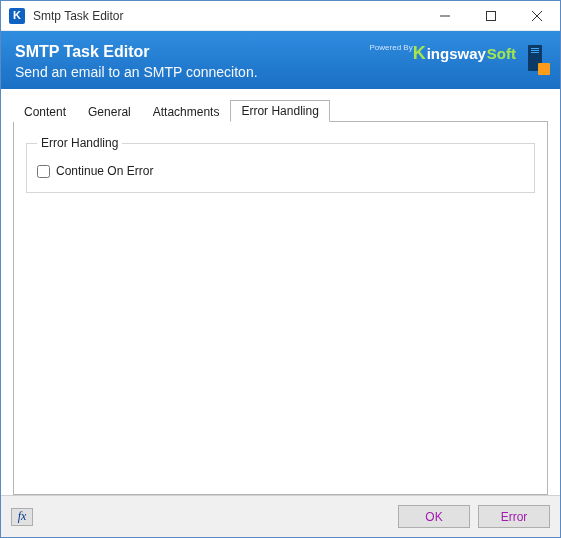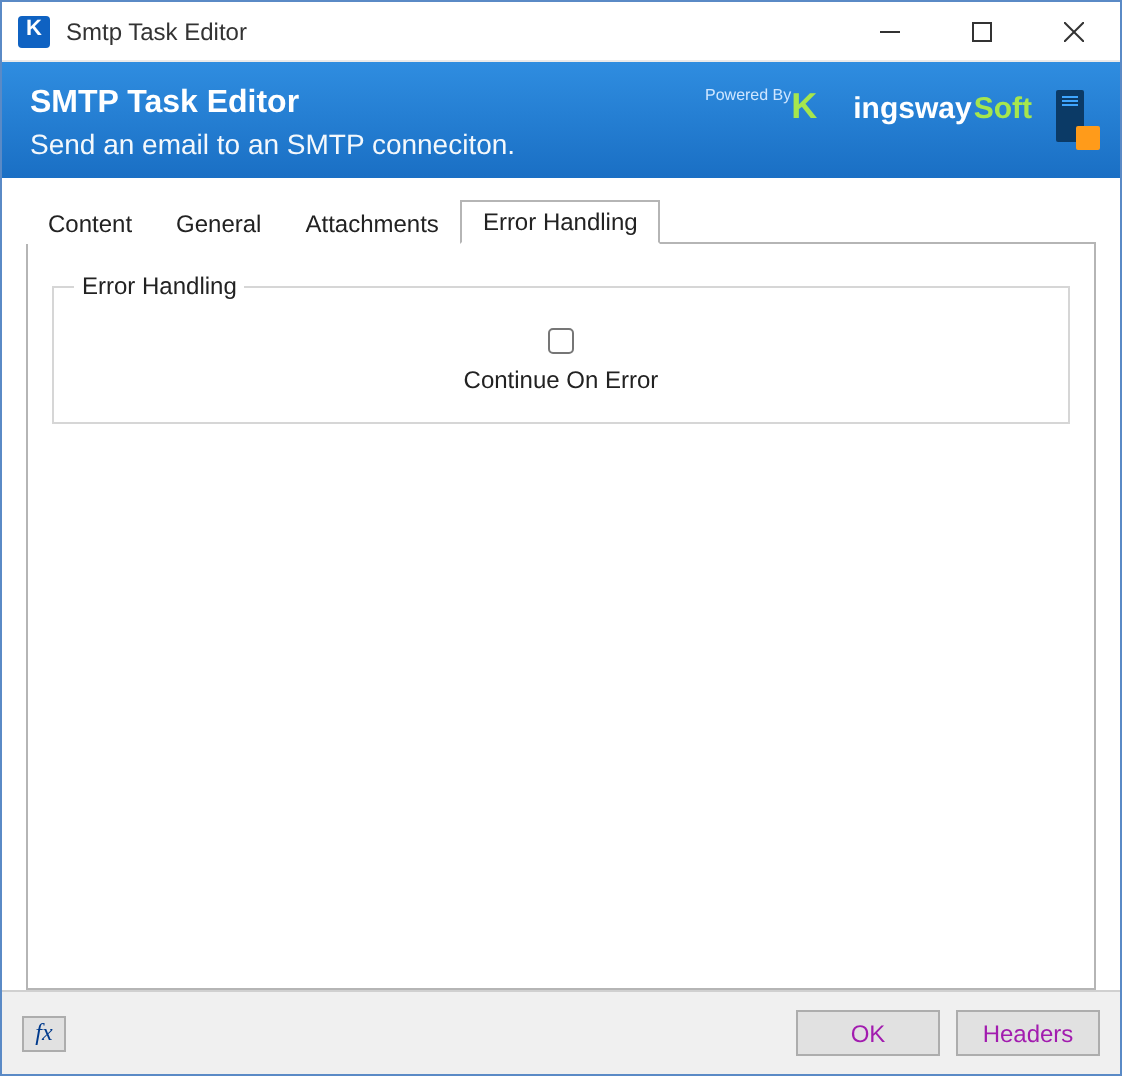--- a/index.html
+++ b/index.html
@@ -84,21 +84,21 @@
     margin-left: 10px;
     margin-bottom: -2px;
   }
   .brand .ks {
     font-size: 15px;
     font-weight: bold;
     display: flex;
     align-items: baseline;
   }
   .brand .ks .K { color: #a6e64d; font-size: 18px; margin-right: 1px; }
-  .brand .ks .rest { color: #fff; margin-left: 17px; }
+  .brand .ks .rest { color: #fff; }
   .brand .ks .soft { color: #a6e64d; margin-left: 1px; }
   .server-icon {
     position: absolute;
     right: 10px; top: 14px;
     width: 22px; height: 30px;
   }
   .server-icon .tower {
     width: 14px; height: 26px;
     background: #0b3a66;
     border-radius: 1px;
@@ -168,21 +168,20 @@
   fieldset.group legend {
     font-size: 12px;
     color: #222;
     padding: 0 4px;
   }
   .checkbox-row {
     display: flex;
     align-items: center;
     gap: 6px;
     margin-top: 2px;
-    flex-direction: column;
   }
   .checkbox-row input[type=checkbox] {
     width: 13px; height: 13px;
     margin: 0;
   }
   .checkbox-row label { font-size: 12px; color:#222; }
 
   
   .footer {
     height: 42px;
@@ -276,14 +275,14 @@
         <label for="coe">Continue On Error</label>
       </div>
     </fieldset>
   </div>
 </div>
 
 <div class="footer">
   <div class="fx-btn">fx</div>
   <div class="spacer"></div>
   <button class="btn">OK</button>
-  <button class="btn">Headers</button>
+  <button class="btn">Error</button>
 </div>
 
 </body></html>

